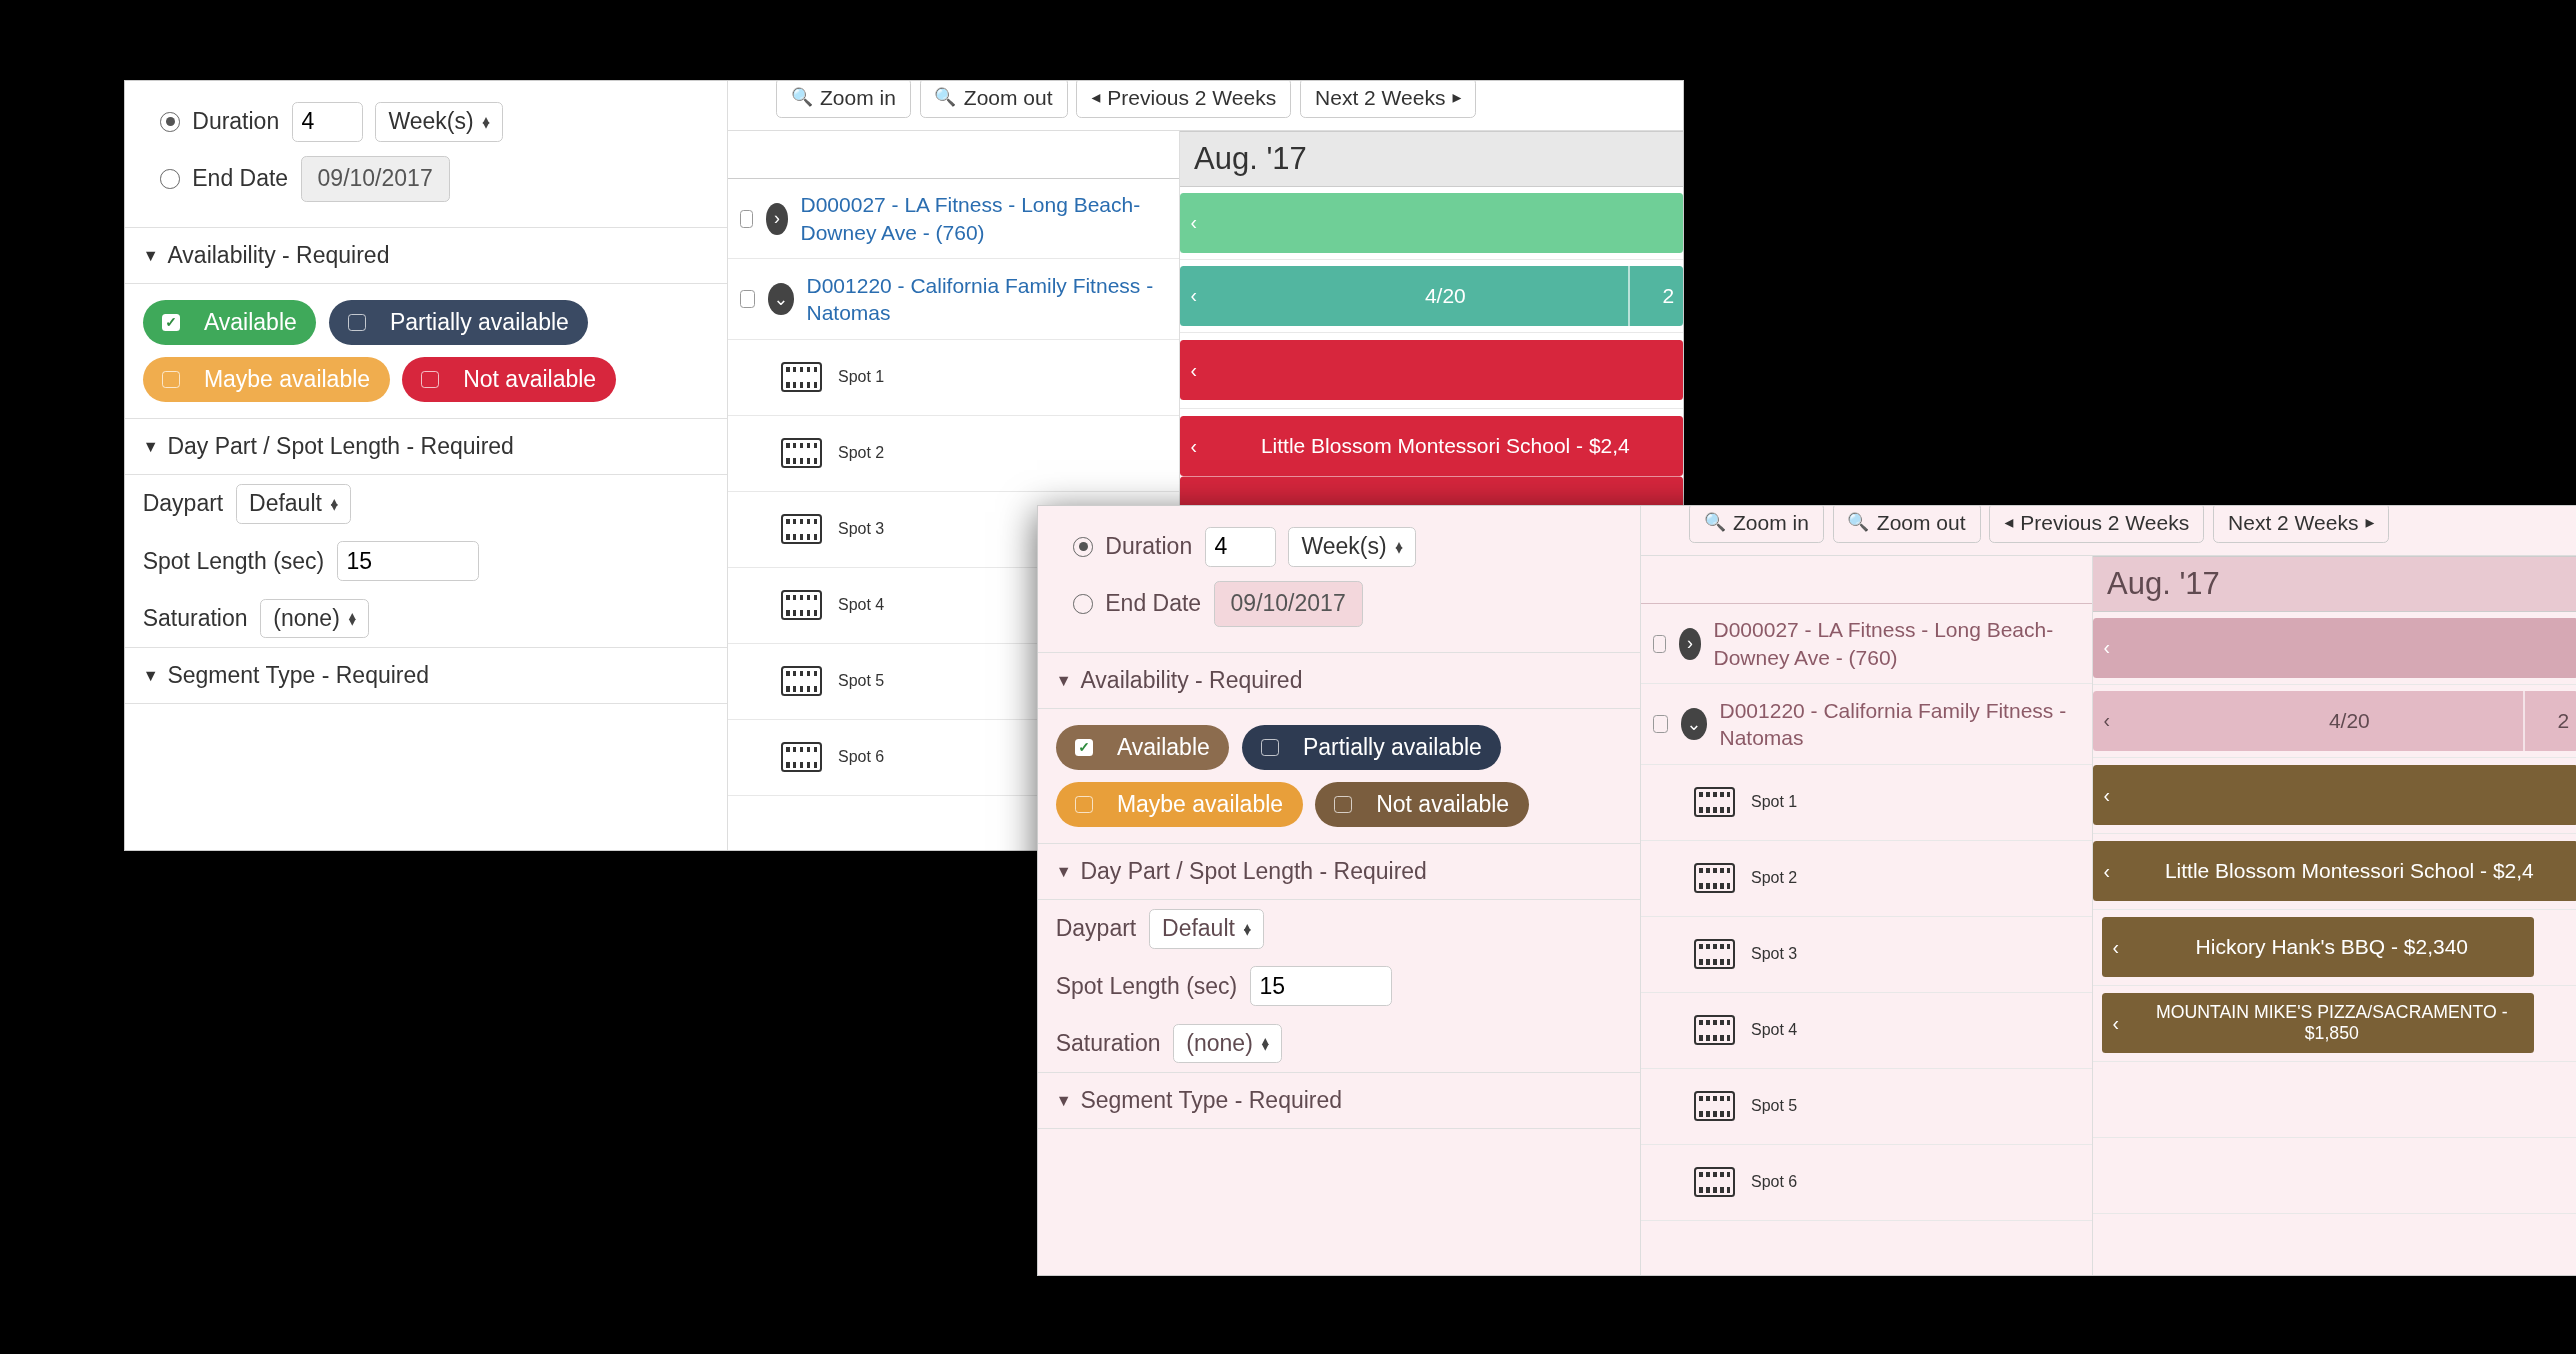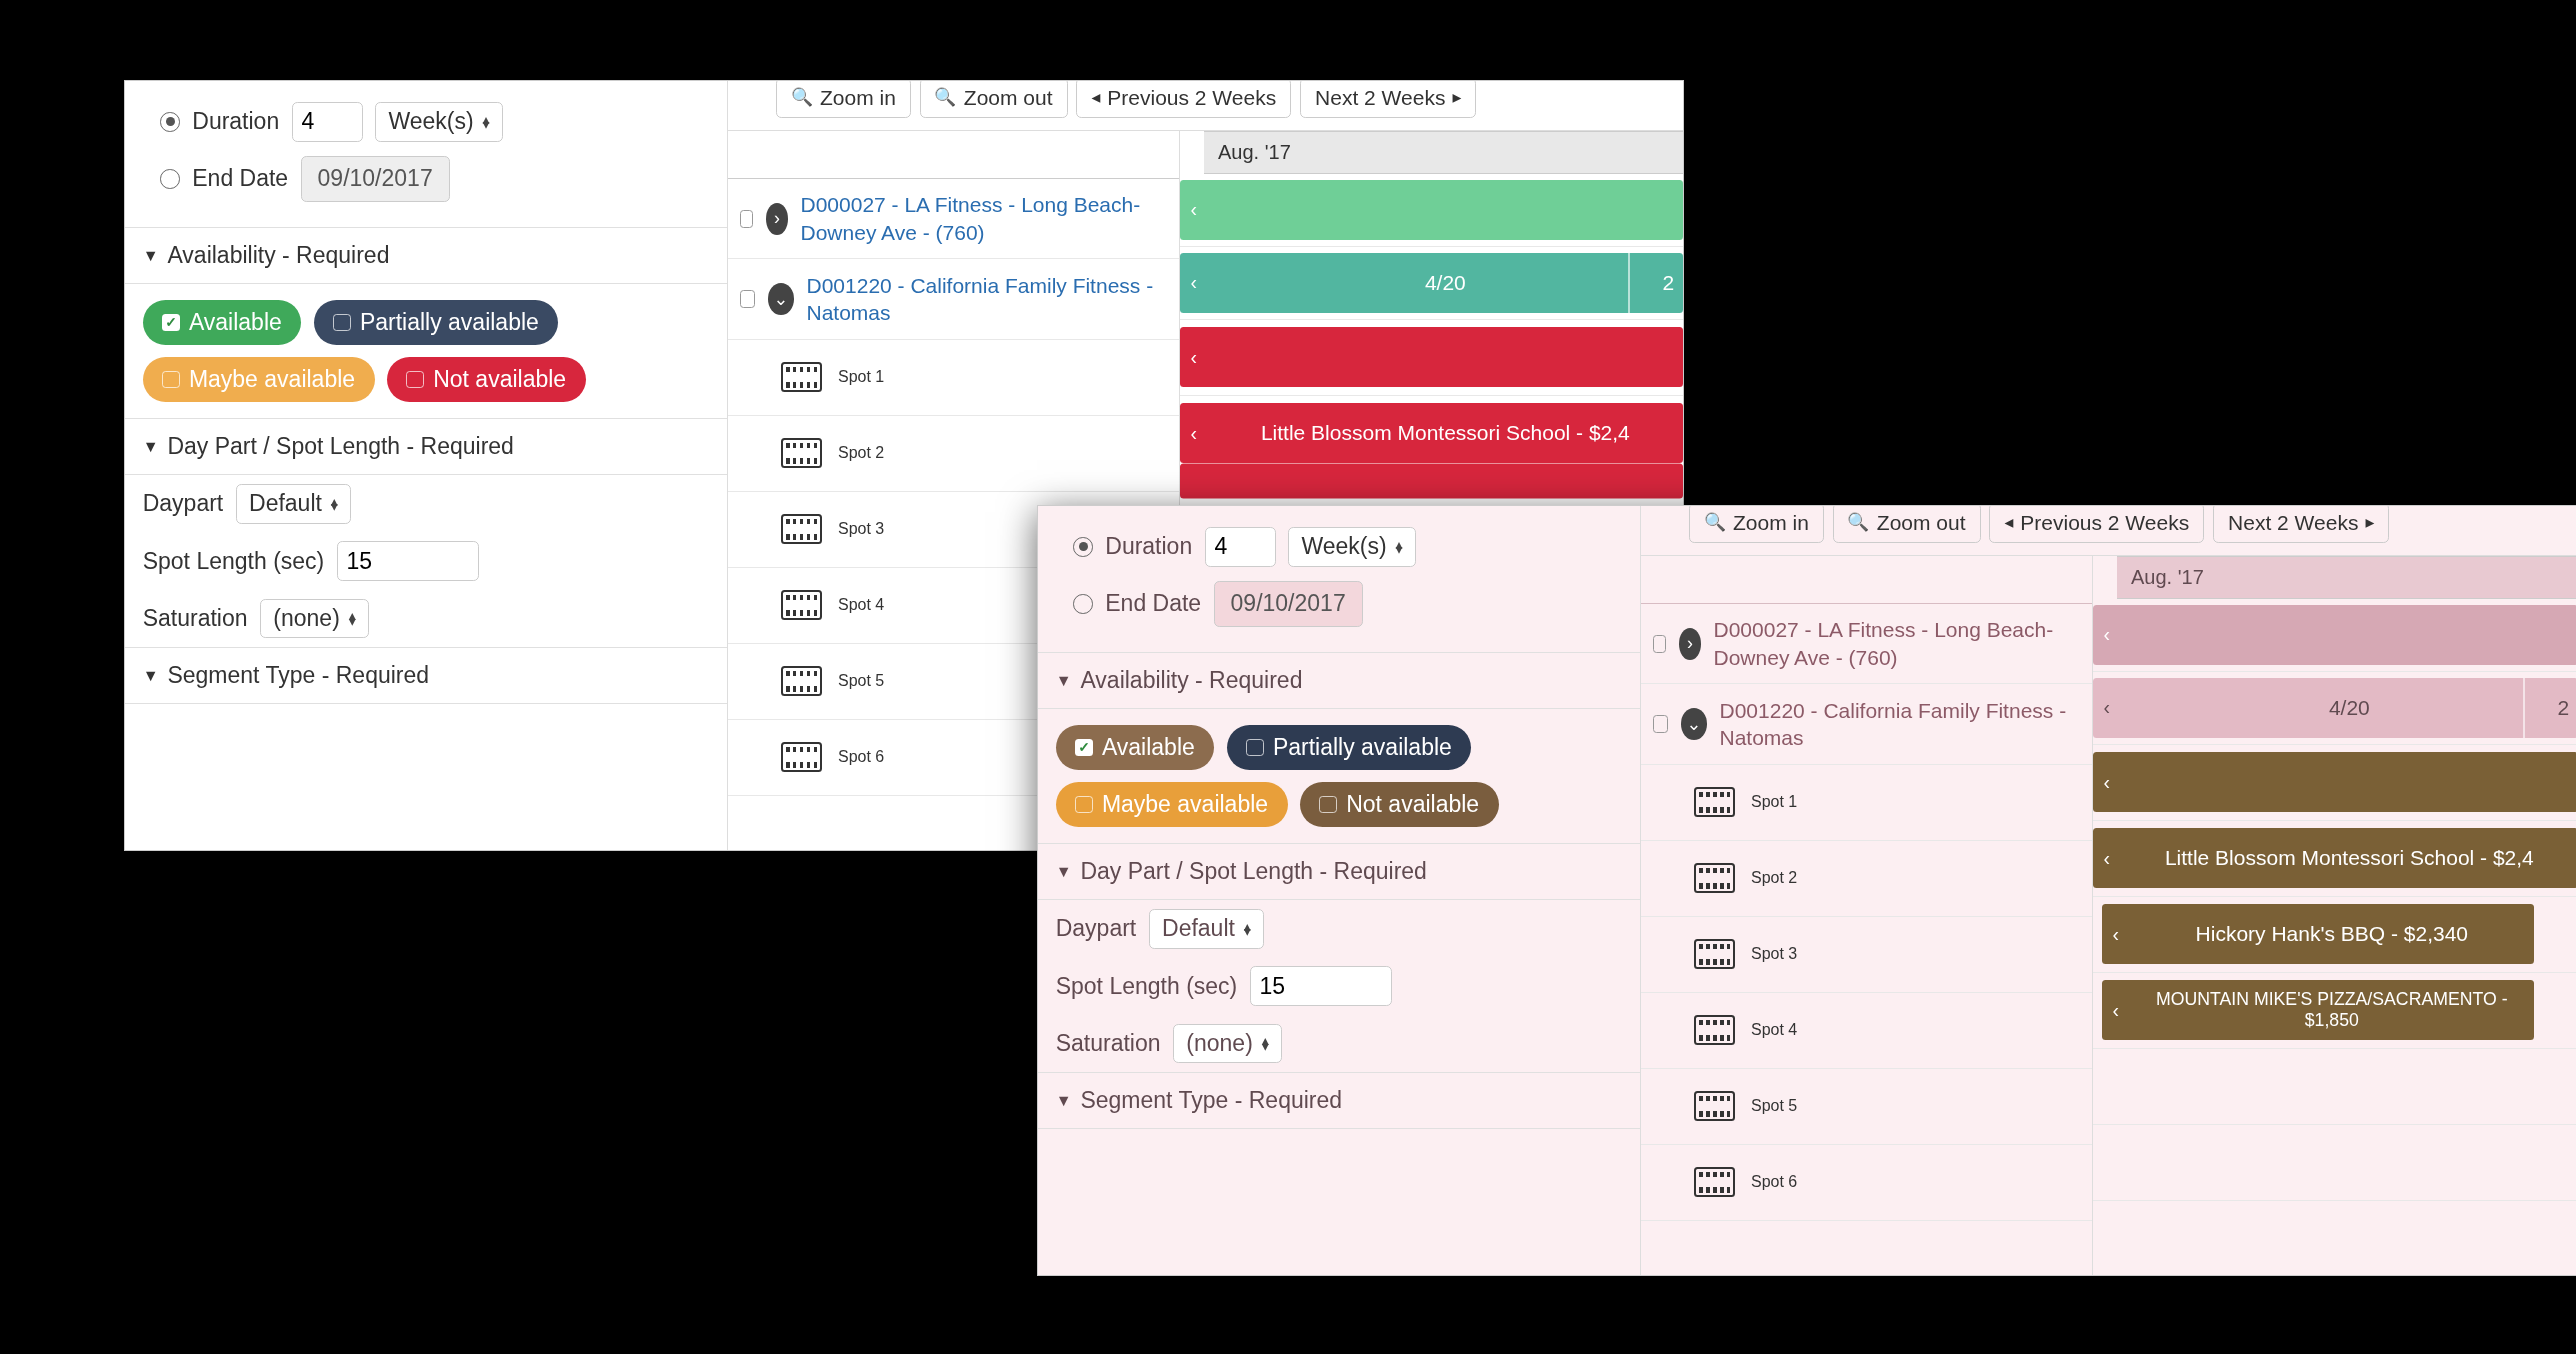--- a/index.html
+++ b/index.html
@@ -47,33 +47,33 @@
   .select-like { border:0.9px solid #ccc; border-radius:5.3px; padding:5.3px 12.4px; font-size:23px; display:inline-flex; align-items:center; gap:8.9px; background:#fff; }
   .select-like .updown { font-size:14px; line-height:8.9px; color:#444; display:flex; flex-direction:column; }
   .select-like .updown::before { content:"▴"; }
   .select-like .updown::after { content:"▾"; margin-top:-3.5px; }
   .input-date { background:#eee; border:0.9px solid #ccc; border-radius:5.3px; padding:8.9px 16px; font-size:23px; color:#555;}
   
   .section-header { display:flex; align-items:center; gap:8.9px; font-size:23px; color:#333; padding: 14px 17.7px; border-bottom:0.9px solid #e0e0e0;}
   .section-header .tri { font-size:16px; }
 
   .pills { padding: 16px 17.7px; display:flex; flex-wrap:wrap; gap:12.4px; border-bottom:0.9px solid #e0e0e0;}
-  .pill { border-radius: 885px; padding:8.9px 19.5px; font-size:23px; color:#fff; display:inline-flex; align-items:center; gap:9px; }
+  .pill { border-radius: 885px; padding:8.9px 19.5px; font-size:23px; color:#fff; display:inline-flex; align-items:center; gap:24px; }
   .pill .cb { width:17.7px; height:17.7px; border:1.8px solid rgba(255,255,255,0.7); border-radius:3.5px; display:inline-flex; align-items:center; justify-content:center; font-size:14px;}
   .pill .cb.checked { background:#fff; color:#2e8b3e; }
   .pill .cb.checked::after { content:"✓"; font-weight:bold; }
 
   .formrow { display:flex; align-items:center; gap:12.4px; padding:8.9px 17.7px; font-size:23px; }
   
   
   .toolbar { display:flex; gap:8.9px; padding:0 0 8.9px 48px; border-bottom:0.9px solid #ddd; align-items:flex-start; height:50px; }
   .tbtn { border:0.9px solid #ccc; border-radius:5.3px; padding:7px 14px; font-size:21px; background:#fff; display:inline-flex; align-items:center; gap:7px; color:#333; margin-top:-3.5px;}
   .tbtn .ic { font-size:17.7px; }
 
-  .month-header { background:#e8e8e8; border-top:0.9px solid #ccc; border-bottom:0.9px solid #ccc; padding:8.9px 14px; font-size:20px; color:#333; position:relative;margin-left:24px; }
+  .month-header { background:#e8e8e8; border-top:0.9px solid #ccc; border-bottom:0.9px solid #ccc; padding:8.9px 14px; font-size:31px; color:#333; position:relative; }
 
   .gridarea { display:flex; flex:1; overflow:hidden; }
   .rowlabels { width:452px; flex-shrink:0; border-right:0.9px solid #ddd; }
   .gridcontent { flex:1; position:relative; }
 
   .deal-row { display:flex; align-items:center; gap:12.4px; padding:12.4px 12.4px; border-bottom:0.9px solid #e8e8e8; min-height:73px; }
   .deal-row .cb2 { width:17.7px; height:17.7px; border:1.8px solid #999; border-radius:3.5px; }
   .deal-row .expander { width:32px; height:32px; border-radius:50%; background:#444; color:#fff; display:flex; align-items:center; justify-content:center; font-size:17.7px; }
   .deal-row .txt { font-size:21px; color:#2a6db0; line-height:1.3; }
 

